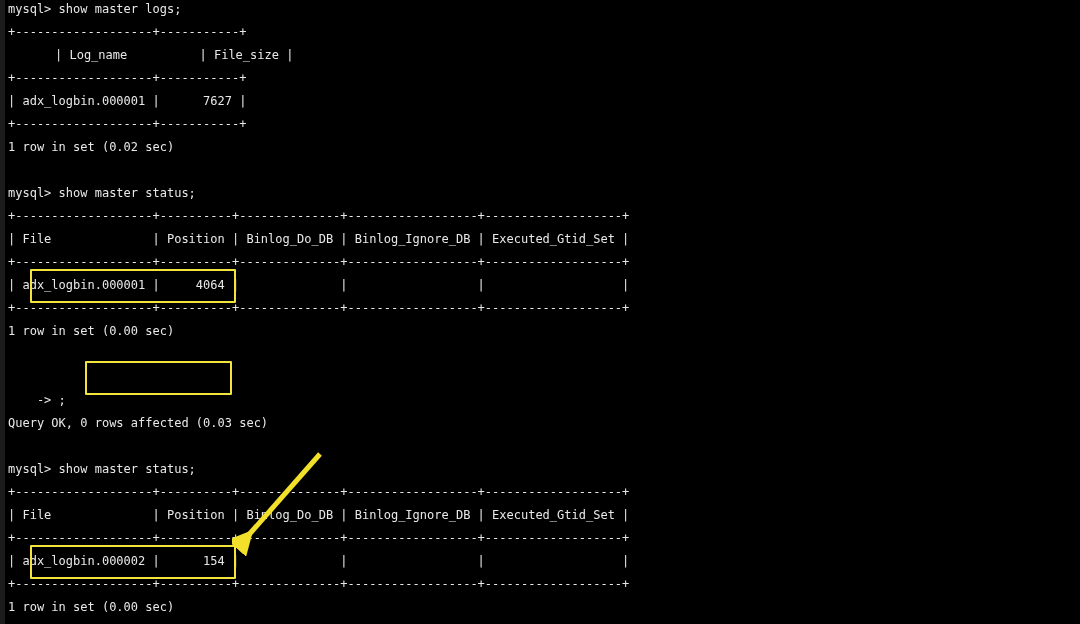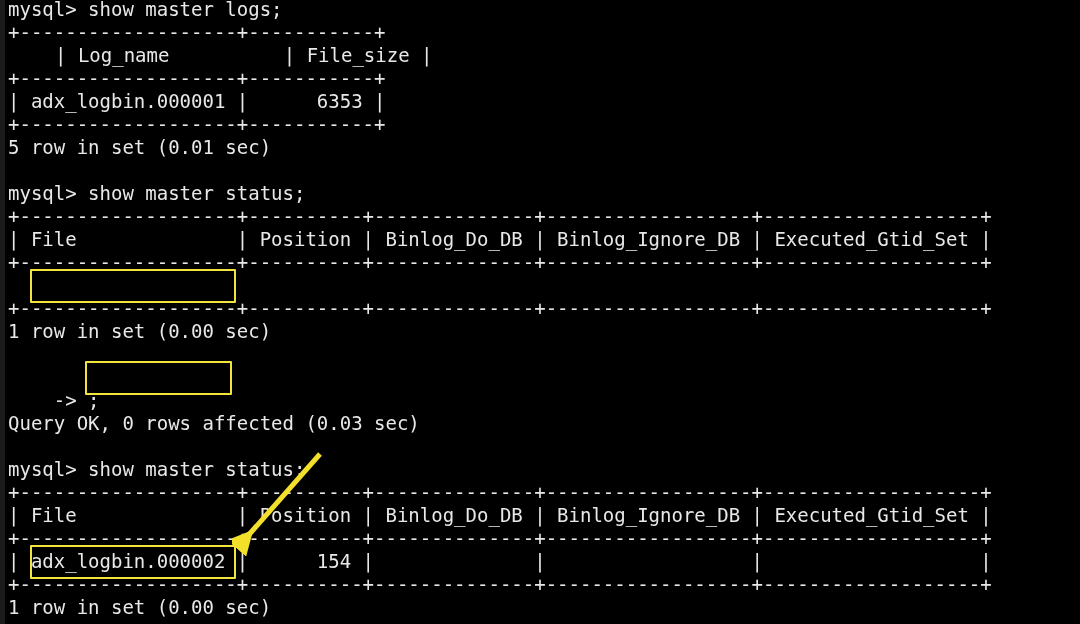--- a/index.html
+++ b/index.html
@@ -35,21 +35,21 @@
     background: #000000;
     z-index: 1;
   }
 
   
   .line {
     position: absolute;
     left: 8px;
     white-space: pre;
     color: #e8e8e8;
-    font-size: 19px;
+    font-size: 12px;
     line-height: 19px;
     letter-spacing: 0px;
     font-family: "DejaVu Sans Mono", "Liberation Mono", monospace;
     z-index: 2;
   }
 
   
   .hl-box {
     position: absolute;
     border: 2px solid #f2e43c;
@@ -79,28 +79,29 @@
 <body>
 
 <div id="terminal">
 
   <div id="left-gutter"></div>
 
   <div class="line" style="top:0px;">mysql&gt; show master logs;</div>
   <div class="line" style="top:23px;">+-------------------+-----------+</div>
   <div class="line" style="top:46px;margin-left:47px;">| Log_name          | File_size |</div>
   <div class="line" style="top:69px;">+-------------------+-----------+</div>
-  <div class="line" style="top:92px;">| adx_logbin.000001 |      6353 |</div>
+  <div class="line" style="top:92px;">| adx_logbin.000001 |      7627 |</div>
   <div class="line" style="top:115px;">+-------------------+-----------+</div>
-  <div class="line" style="top:138px;">5 row in set (0.01 sec)</div>
+  <div class="line" style="top:138px;">1 row in set (0.02 sec)</div>
 
   <div class="line" style="top:184px;">mysql&gt; show master status;</div>
   <div class="line" style="top:207px;">+-------------------+----------+--------------+------------------+-------------------+</div>
   <div class="line" style="top:230px;">| File              | Position | Binlog_Do_DB | Binlog_Ignore_DB | Executed_Gtid_Set |</div>
   <div class="line" style="top:253px;">+-------------------+----------+--------------+------------------+-------------------+</div>
+  <div class="line" style="top:276px;">| adx_logbin.000001 |     4064 |              |                  |                   |</div>
   <div class="line" style="top:299px;">+-------------------+----------+--------------+------------------+-------------------+</div>
   <div class="line" style="top:322px;">1 row in set (0.00 sec)</div>
 
   <div class="line" style="top:391px;">    -&gt; ;</div>
   <div class="line" style="top:414px;">Query OK, 0 rows affected (0.03 sec)</div>
 
   <div class="line" style="top:460px;">mysql&gt; show master status;</div>
   <div class="line" style="top:483px;">+-------------------+----------+--------------+------------------+-------------------+</div>
   <div class="line" style="top:506px;">| File              | Position | Binlog_Do_DB | Binlog_Ignore_DB | Executed_Gtid_Set |</div>
   <div class="line" style="top:529px;">+-------------------+----------+--------------+------------------+-------------------+</div>

